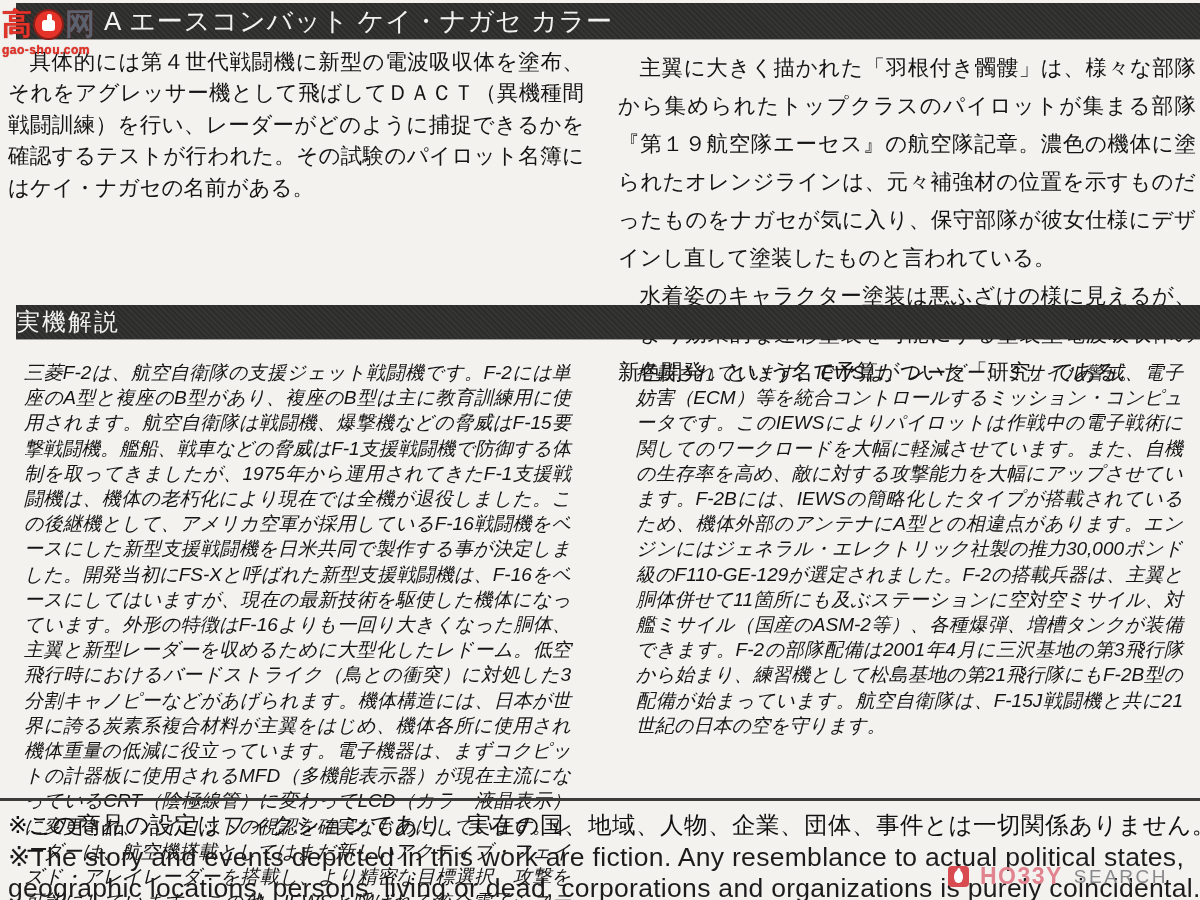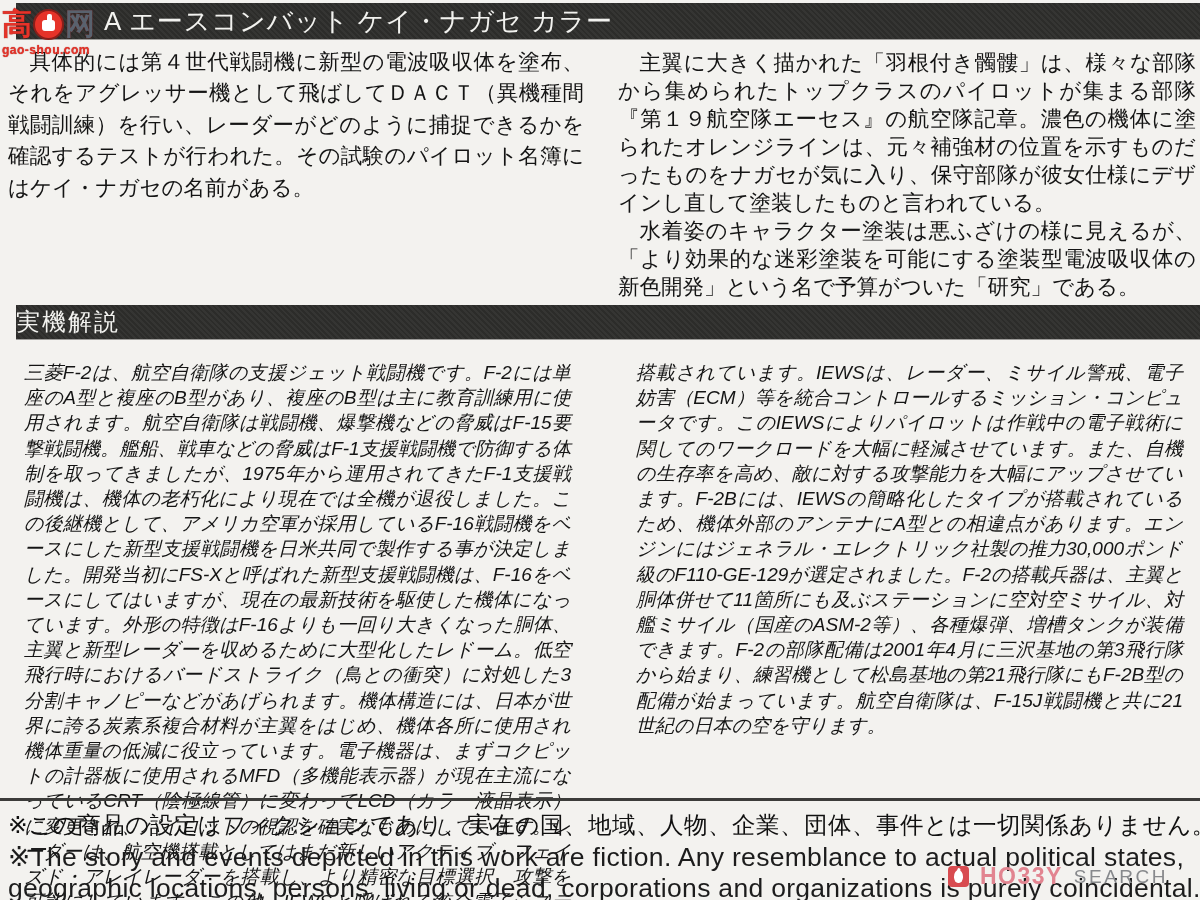--- a/index.html
+++ b/index.html
@@ -21,21 +21,21 @@
   .wm-cn{font-size:30px;font-weight:bold;color:#e63329;text-shadow:0 0 1px #7e150f;}
   .wm-cn.right{color:#59626e;}
   .wm-circle{position:relative;width:27px;height:27px;background:#e63329;border:2px solid #8a1f1a;border-radius:50%;flex:0 0 auto;}
   .wm-circle::before{content:"";position:absolute;left:7px;top:9px;width:13px;height:11px;background:#fff;border-radius:3px;}
   .wm-circle::after{content:"";position:absolute;left:12px;top:3px;width:5px;height:9px;background:#fff;border-radius:2px;}
   .wm-url{font-size:12px;font-weight:bold;color:#e63329;letter-spacing:.5px;margin-top:-2px;text-shadow:0 0 1px #9c241d;}
 
   
   .col{position:absolute;top:47px;width:576px;font-size:21.5px;line-height:31.4px;text-align:justify;color:#141414;}
   .col.left{left:8px;}
-  .col.right{left:618px;top:49px;line-height:28px;width:578px;}
+  .col.right{left:618px;top:49px;line-height:38px;width:578px;}
   .indent{text-indent:1em;margin:0;}
 
   
   .col2{position:absolute;top:344px;width:579px;font-size:19px;line-height:25.2px;text-align:justify;color:#141414;}
   .col2.left{left:8px;}
   .col2.right{left:620px;}
   .col2 p{margin:16px;font-style:italic;}
   .data-para{margin-top:27px !important;}
 
   .divider{position:absolute;left:0;top:798px;width:1200px;height:3px;background:#3c3c3a;}

